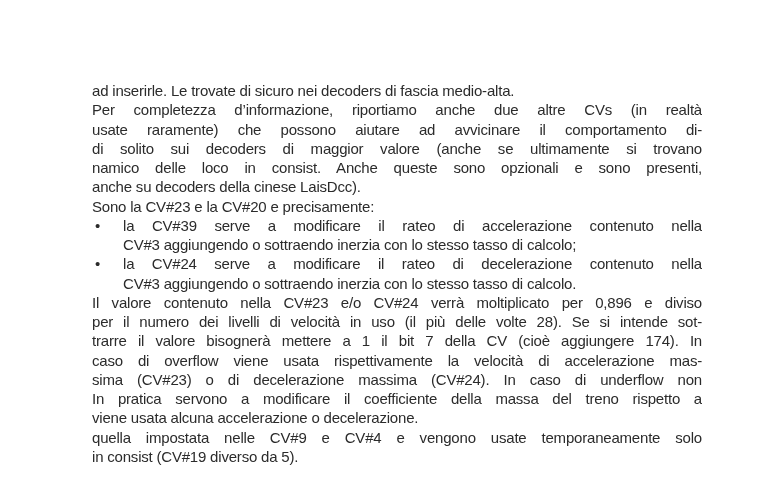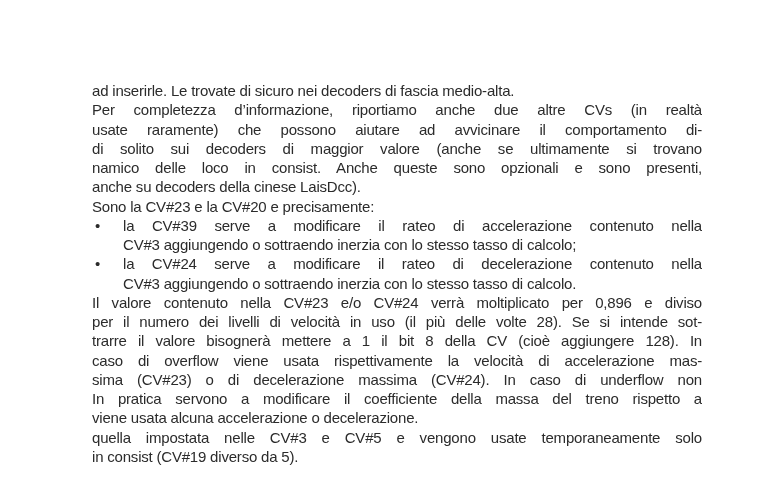--- a/index.html
+++ b/index.html
@@ -56,22 +56,22 @@
     <div class="line hang e">CV#3 aggiungendo o sottraendo inerzia con lo stesso tasso di calcolo;</div>
 
     <div class="line hang">
       <span class="marker">•</span>
       <span class="btext j">la CV#24 serve a modificare il rateo di decelerazione contenuto nella</span>
     </div>
     <div class="line hang e">CV#3 aggiungendo o sottraendo inerzia con lo stesso tasso di calcolo.</div>
 
     <div class="line j">Il valore contenuto nella CV#23 e/o CV#24 verrà moltiplicato per 0,896 e diviso</div>
     <div class="line j">per il numero dei livelli di velocità in uso (il più delle volte 28). Se si intende sot-</div>
-    <div class="line j">trarre il valore bisognerà mettere a 1 il bit 8 della CV (cioè aggiungere 128). In</div>
+    <div class="line j">trarre il valore bisognerà mettere a 1 il bit 7 della CV (cioè aggiungere 174). In</div>
     <div class="line j">caso di overflow viene usata rispettivamente la velocità di accelerazione mas-</div>
     <div class="line j">sima (CV#23) o di decelerazione massima (CV#24). In caso di underflow non</div>
     <div class="line j">In pratica servono a modificare il coefficiente della massa del treno rispetto a</div>
     <div class="line e">viene usata alcuna accelerazione o decelerazione.</div>
-    <div class="line j">quella impostata nelle CV#3 e CV#5 e vengono usate temporaneamente solo</div>
+    <div class="line j">quella impostata nelle CV#9 e CV#4 e vengono usate temporaneamente solo</div>
     <div class="line e">in consist (CV#19 diverso da 5).</div>
 
   </div>
 </div>
 
 </body></html>

